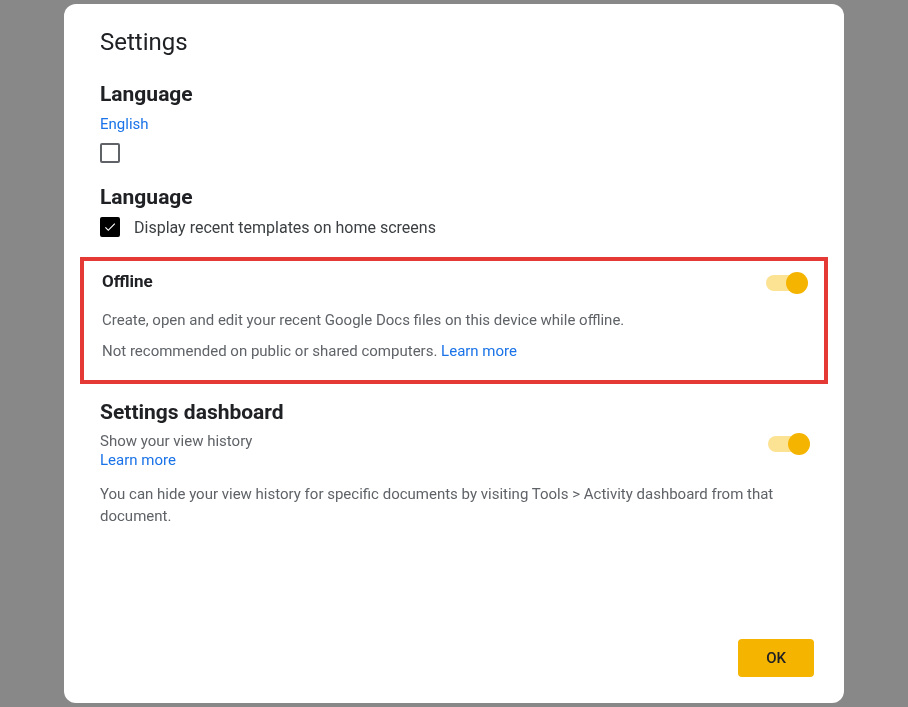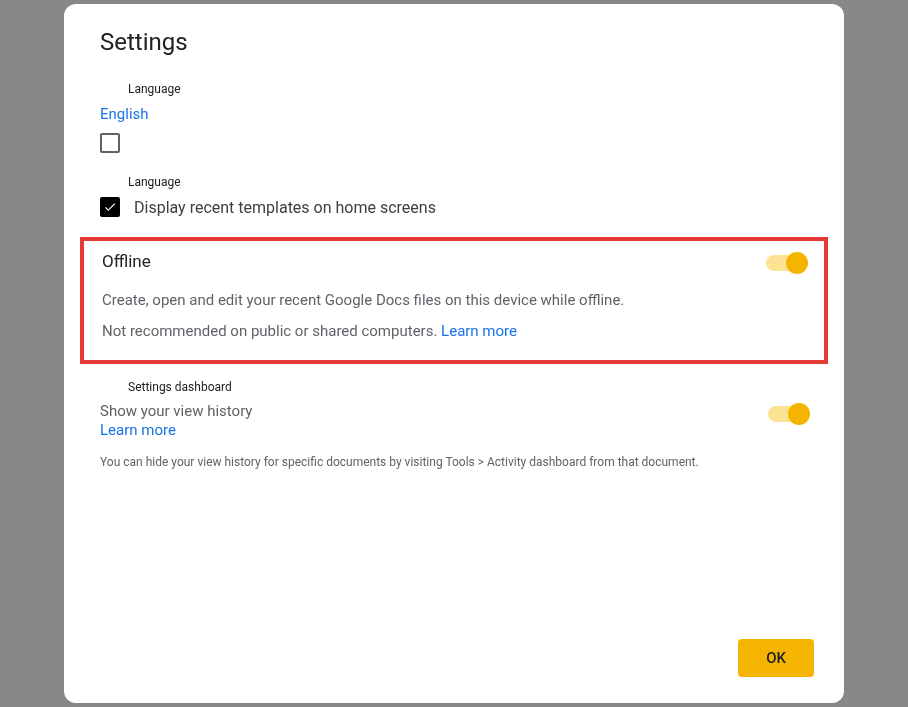--- a/index.html
+++ b/index.html
@@ -29,25 +29,24 @@
     .dialog-title {
       font-size: 24px;
       font-weight: 400;
       color: #202124;
       padding: 0 36px 18px 36px;
     }
     .section {
       padding: 8px 36px 14px 36px;
     }
     .section-heading {
-      font-size: 12px;
-      font-weight: 400;
+      font-size: 21px;
+      font-weight: 700;
       color: #202124;
       margin-bottom: 8px;
-      margin-left: 28px;
     }
     .lang-link {
       color: #1a73e8;
       font-size: 15px;
       text-decoration: none;
       display: inline-block;
       margin-bottom: 10px;
     }
     .checkbox-row {
       display: flex;
@@ -86,21 +85,21 @@
       padding: 10px 18px 20px 18px;
       position: relative;
     }
     .offline-row {
       display: flex;
       justify-content: space-between;
       align-items: flex-start;
     }
     .offline-heading {
       font-size: 17px;
-      font-weight: 400;
+      font-weight: 700;
       color: #202124;
     }
     .toggle {
       width: 40px;
       height: 16px;
       background: #fce293;
       border-radius: 8px;
       position: relative;
       cursor: pointer;
       margin-top: 4px;
@@ -158,21 +157,21 @@
       border-radius: 4px;
       padding: 10px 28px;
       font-size: 15px;
       font-weight: 500;
       color: #202124;
       cursor: pointer;
       font-family: inherit;
       margin-left: 48px;
     }
     .hint-text {
-      font-size: 12px;
+      font-size: 15px;
       color: #5f6368;
       margin-top: 14px;
       line-height: 1.5;
     }
   </style>
 </head>
 <body>
 
 <div class="dialog">
   <div class="dialog-title">Settings</div>

